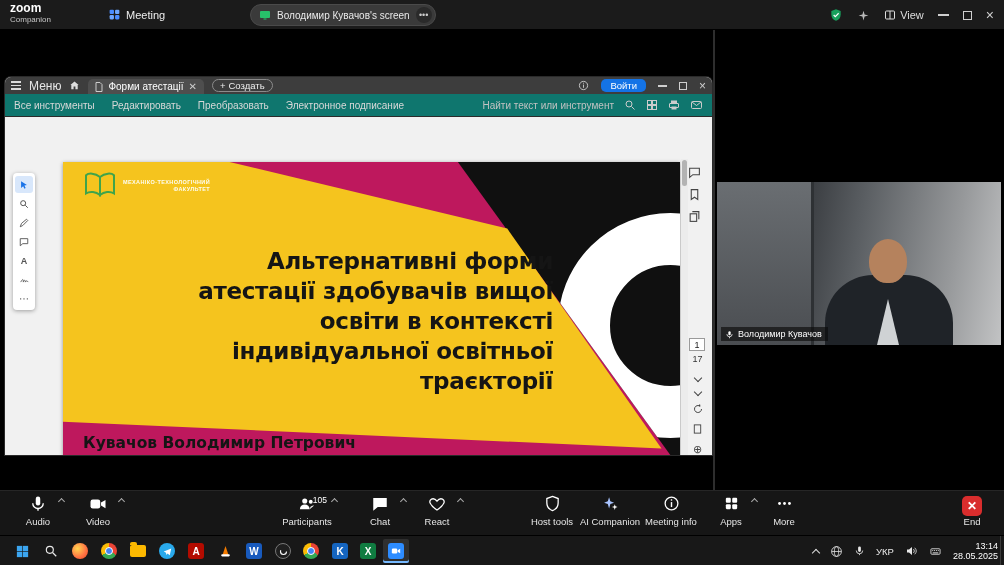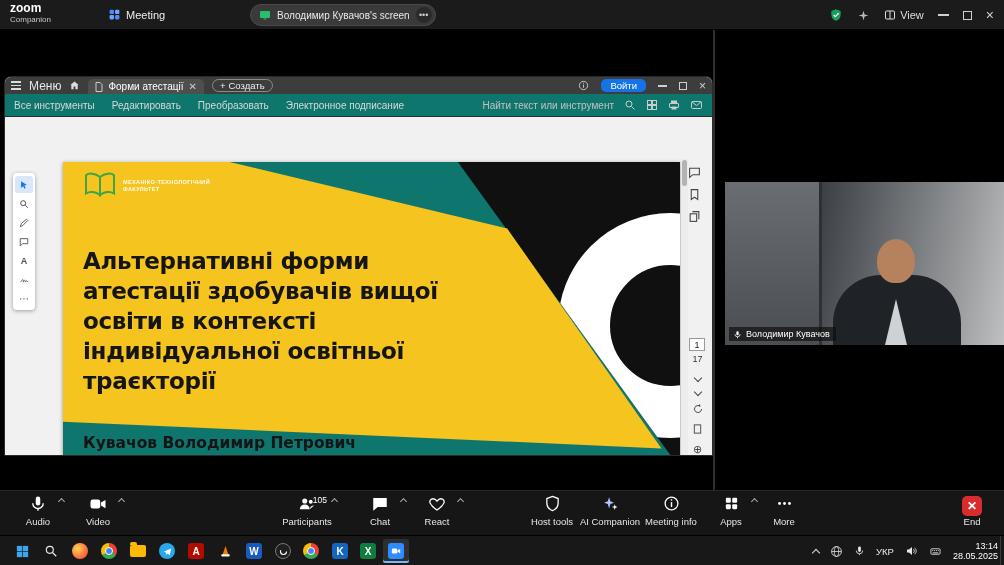--- a/index.html
+++ b/index.html
@@ -49,31 +49,31 @@
   .side-icons{position:absolute;left:683px;top:49px;display:flex;flex-direction:column;gap:9px;align-items:center;}
   .page-ind{position:absolute;left:684px;top:221px;width:17px;text-align:center;}
   .page-box{width:16px;height:13px;border:1px solid #9a9a9a;background:#fff;font-size:9px;color:#222;line-height:13px;}
   .page-total{font-size:9px;color:#333;margin-top:3px;}
   .nav-col{position:absolute;left:684px;top:258px;width:17px;display:flex;flex-direction:column;align-items:center;gap:8px;color:#444;}
   .chev{width:6px;height:6px;border-right:1.5px solid #444;border-bottom:1.5px solid #444;transform:rotate(45deg);}
   .scrollbar{position:absolute;left:676px;top:42px;width:7px;height:336px;background:#ececec;}
   .thumb{position:absolute;left:1px;top:1px;width:5px;height:26px;background:#b3b3b3;border-radius:3px;}
 
   
-  .page{position:absolute;left:58px;top:45px;width:617px;height:333px;background:#0f766e;box-shadow:0 1px 4px rgba(0,0,0,.4);overflow:hidden;}
+  .page{position:absolute;left:58px;top:45px;width:617px;height:333px;background:#be185d;box-shadow:0 1px 4px rgba(0,0,0,.4);overflow:hidden;text-align:right;}
   .tri-black{position:absolute;left:0;top:0;width:100%;height:100%;background:#101010;clip-path:polygon(64% 0,100% 0,100% 92%);}
   .ring{position:absolute;left:495px;top:51px;width:225px;height:225px;border:52px solid #fff;border-radius:50%;}
   .poly-yellow{position:absolute;left:0;top:0;width:100%;height:100%;background:#F5C41E;clip-path:polygon(0 0,27% 0,72% 20%,97% 86%,0 78%);}
   .slide-title{position:absolute;left:20px;top:84px;width:470px;font-family:"DejaVu Sans",sans-serif;font-size:23px;font-weight:bold;line-height:30px;color:#151515;letter-spacing:-0.3px;}
   .slide-author{position:absolute;left:20px;top:272px;font-family:"DejaVu Sans",sans-serif;font-size:15.5px;font-weight:bold;color:#151515;}
   .slide-logo{position:absolute;left:20px;top:10px;display:flex;align-items:center;gap:6px;}
   .logo-text{font-size:5.5px;font-weight:bold;color:#fdfdf2;line-height:7px;letter-spacing:.4px;}
 
   
-  .video-col{position:absolute;left:716px;top:0;width:272px;height:460px;background:#000;margin-left:8px;}
+  .video-col{position:absolute;left:716px;top:0;width:272px;height:460px;background:#000;}
   .video-tile{position:absolute;left:1px;top:152px;width:284px;height:163px;overflow:hidden;background:linear-gradient(100deg,#4e5256 0%,#3a3d41 30%,#5a5e62 48%,#97999b 80%,#c2c3c4 100%);}
   .vt-window{position:absolute;left:0;top:0;width:34%;height:100%;background:linear-gradient(180deg,#6a6e72,#4a4d51);border-right:3px solid #2e3134;}
   .person-body{position:absolute;left:108px;bottom:-8px;width:128px;height:78px;background:#1f2328;border-radius:48px 48px 0 0;}
   .person-shirt{position:absolute;left:160px;bottom:0;width:22px;height:46px;background:#cfd2d4;clip-path:polygon(50% 0,0 100%,100% 100%);}
   .person-head{position:absolute;left:152px;bottom:62px;width:38px;height:44px;background:#b5825d;border-radius:50% 50% 46% 46%;}
   .name-tag{position:absolute;left:4px;bottom:4px;background:rgba(10,10,10,.65);display:flex;align-items:center;gap:4px;padding:2px 6px 2px 4px;}
   .name-tag span{color:#fff;font-size:9px;white-space:nowrap;}
 
   
   .zm-controls{position:absolute;left:0;top:490px;width:1004px;height:45px;background:#161616;border-top:1px solid #262626;}

